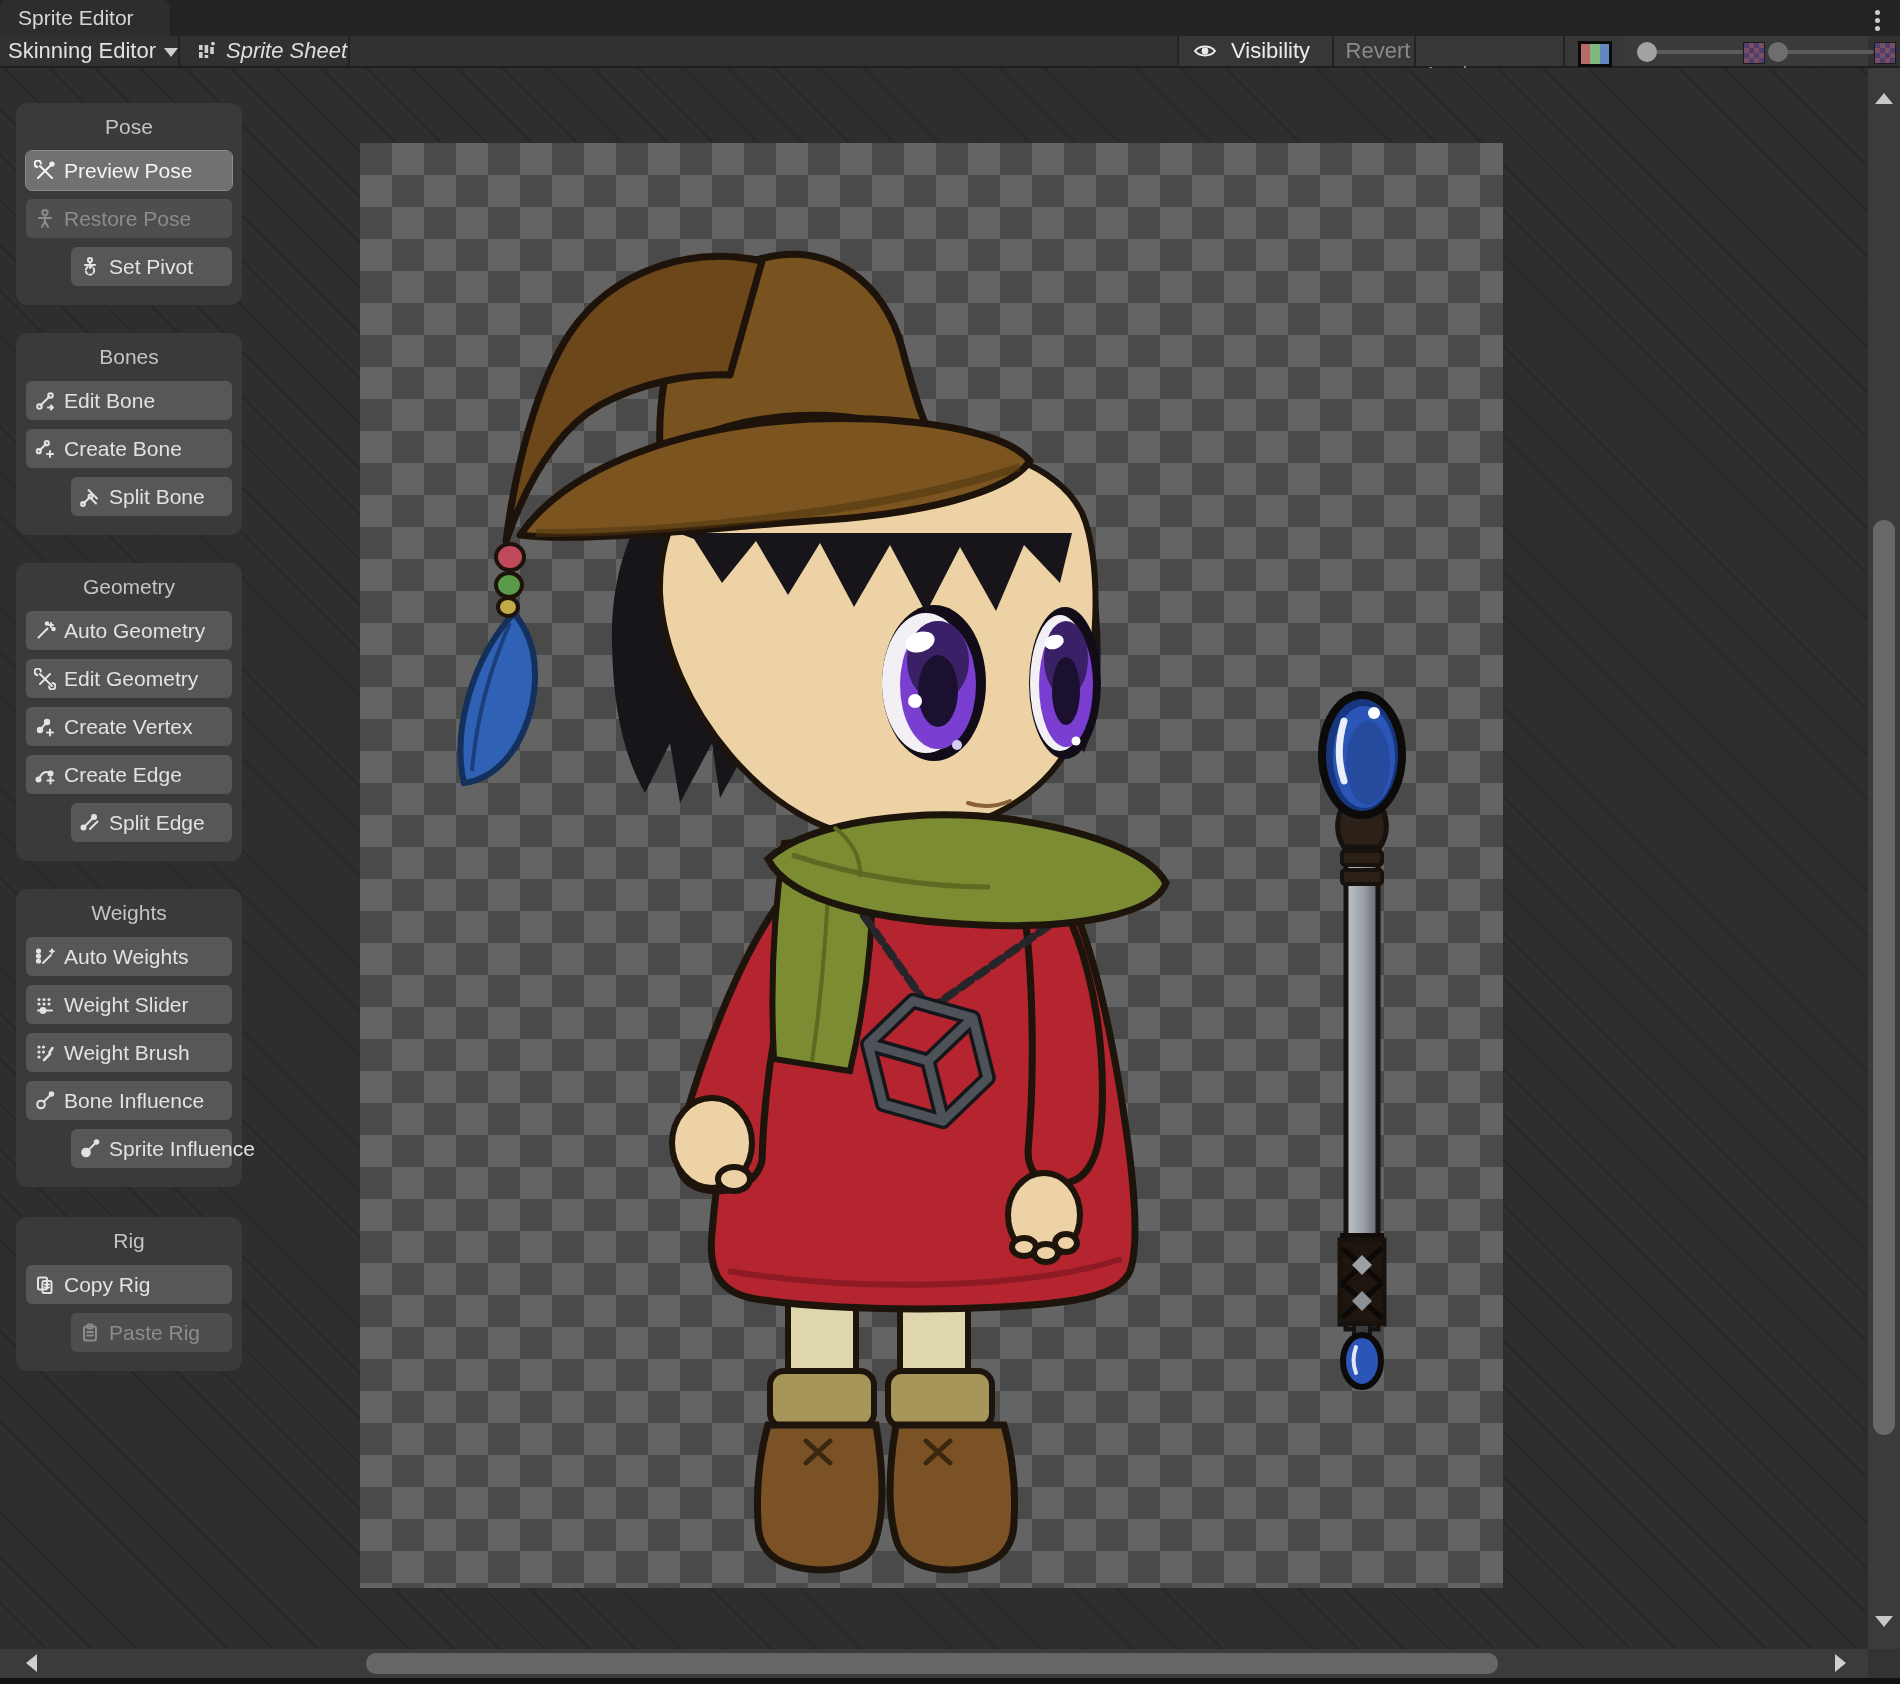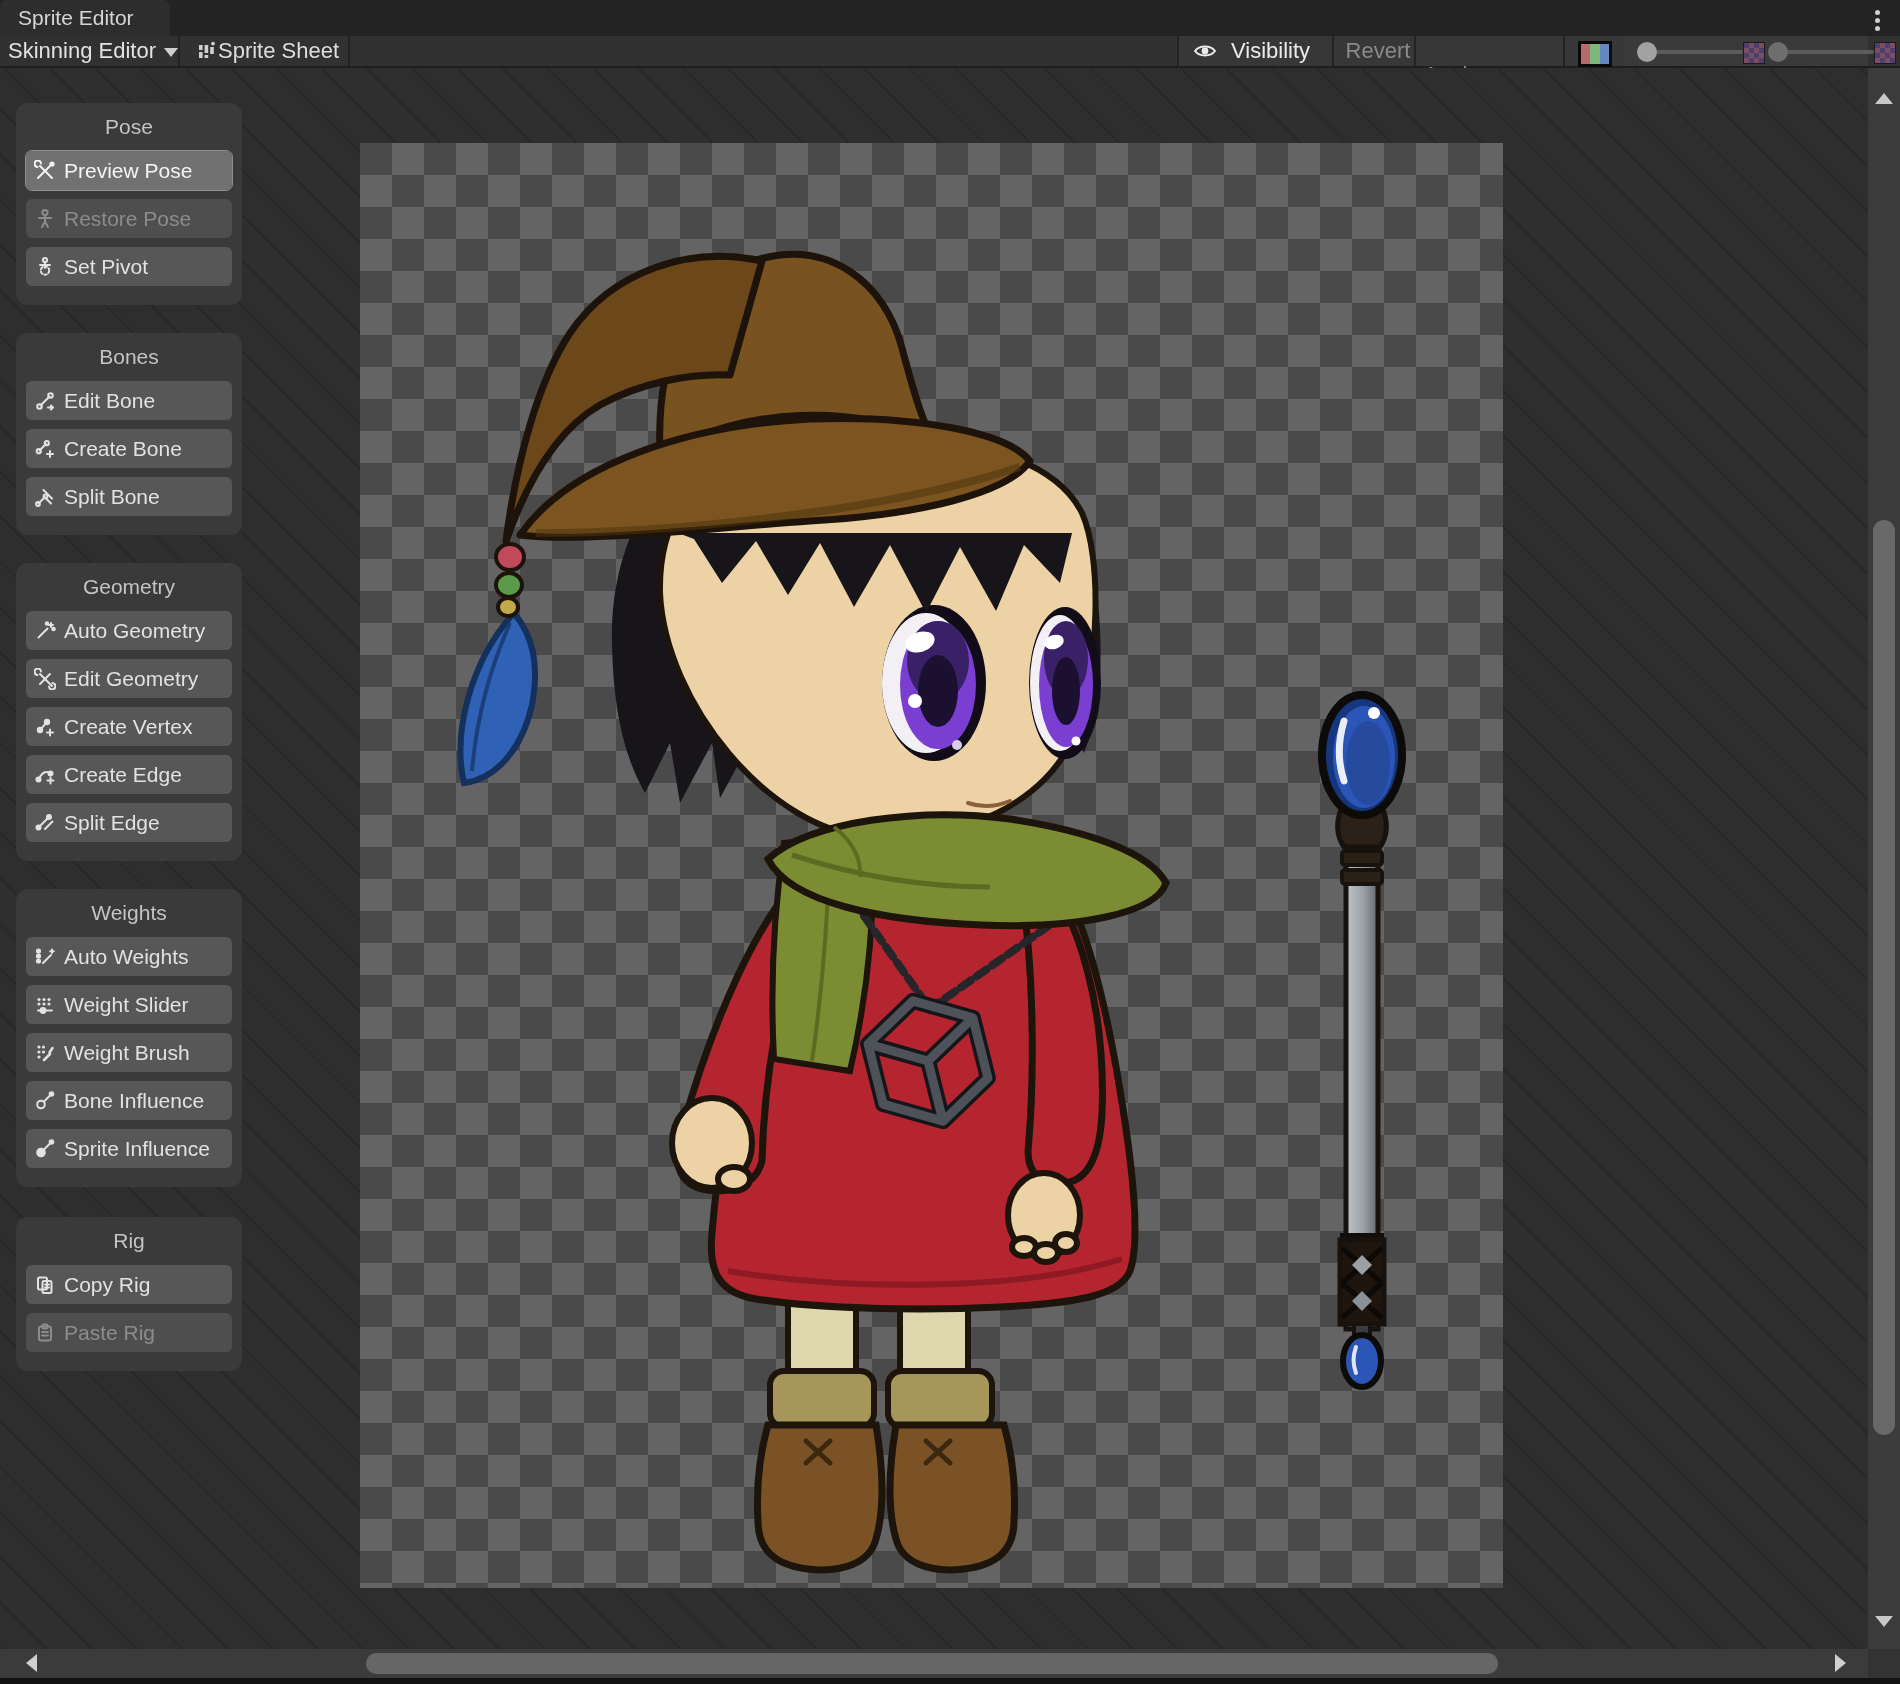--- a/index.html
+++ b/index.html
@@ -14,21 +14,21 @@
   .kebab{position:absolute;right:16px;top:7px;width:14px;height:24px;cursor:pointer;}
   .kebab i{display:block;width:5px;height:5px;border-radius:50%;background:#cfcfcf;margin:3px auto;}
   
   .toolbar{position:absolute;left:0;top:36px;width:1900px;height:32px;background:#313131;
            border-bottom:2px solid #1e1e1e;box-sizing:border-box;}
   .tseg{position:absolute;top:0;height:30px;display:flex;align-items:center;color:#e2e2e2;font-size:22px;}
   .tsep{position:absolute;top:0;width:2px;height:30px;background:#232323;}
   .skin-dd{left:8px;gap:8px;cursor:pointer;}
   .caret{width:0;height:0;border-left:7px solid transparent;border-right:7px solid transparent;
          border-top:9px solid #cfcfcf;margin-top:3px;}
-  .sheet-btn{left:196px;cursor:pointer;color:#dedede;}
+  .sheet-btn{left:196px;gap:8px;cursor:pointer;color:#dedede;font-style:italic;}
   .vis-btn{left:1192px;gap:13px;cursor:pointer;color:#ebebeb;}
   .revert-btn{left:1343px;width:70px;justify-content:center;color:#8a8a8a;}
   .apply-btn{left:1420px;width:62px;justify-content:center;color:#8a8a8a;margin-top:24px;}
   .seg-light{position:absolute;left:1177px;top:0;width:691px;height:30px;background:#373737;}
   .seg-lighter{position:absolute;left:1624px;top:0;width:244px;height:30px;background:#3a3a3a;}
   .swatch{position:absolute;left:1578px;top:5px;width:28px;height:20px;border:3px solid #0a0a0a;
           display:flex;cursor:pointer;}
   .swatch i{flex:1;}
   .sw-r{background:#b86a6a}.sw-g{background:#7cb87c}.sw-b{background:#6487c0}
   .slider{position:absolute;top:0;height:30px;}
@@ -44,21 +44,21 @@
           background:repeating-conic-gradient(#646464 0% 25%, #4a4a4a 0% 50%);
           background-size:64px 64px;cursor:crosshair;}
   .canvas svg{position:absolute;left:0;top:0;}
   
   .panel{position:absolute;left:16px;width:226px;background:#3a3a3a;border-radius:12px;
          box-sizing:border-box;padding:10px 10px 10px 10px;}
   .ptitle{text-align:center;color:#c4c4c4;font-size:21px;margin:2px 0 12px 0;}
   .btn{height:39px;margin-bottom:9px;background:#575757;border-radius:6px;display:flex;
        align-items:center;gap:8px;padding:0 8px;color:#e2e2e2;font-size:21px;cursor:pointer;
        box-sizing:border-box;white-space:nowrap;}
-  .btn:last-child{margin-bottom:0;}
+  .btn:last-child{margin-bottom:0;margin-left:45px;}
   .btn svg{flex:0 0 auto;stroke:currentColor;fill:none;stroke-width:2;stroke-linecap:round;stroke-linejoin:round;}
   .btn.active{background:#717171;outline:1px solid #8d8d8d;color:#f4f4f4;}
   .btn.disabled{background:#4e4e4e;color:#8c8c8c;cursor:default;}
   
   .vscroll{position:absolute;left:1868px;top:68px;width:32px;height:1581px;background:#3b3b3b;}
   .vthumb{position:absolute;left:5px;top:452px;width:22px;height:915px;background:#696969;border-radius:11px;cursor:grab;}
   .arrow{position:absolute;width:0;height:0;cursor:pointer;}
   .up-ar{left:7px;top:25px;border-left:9px solid transparent;border-right:9px solid transparent;border-bottom:11px solid #c8c8c8;}
   .dn-ar{left:7px;bottom:22px;border-left:9px solid transparent;border-right:9px solid transparent;border-top:11px solid #c8c8c8;}
   .hscroll{position:absolute;left:0;top:1649px;width:1868px;height:29px;background:#3b3b3b;}

